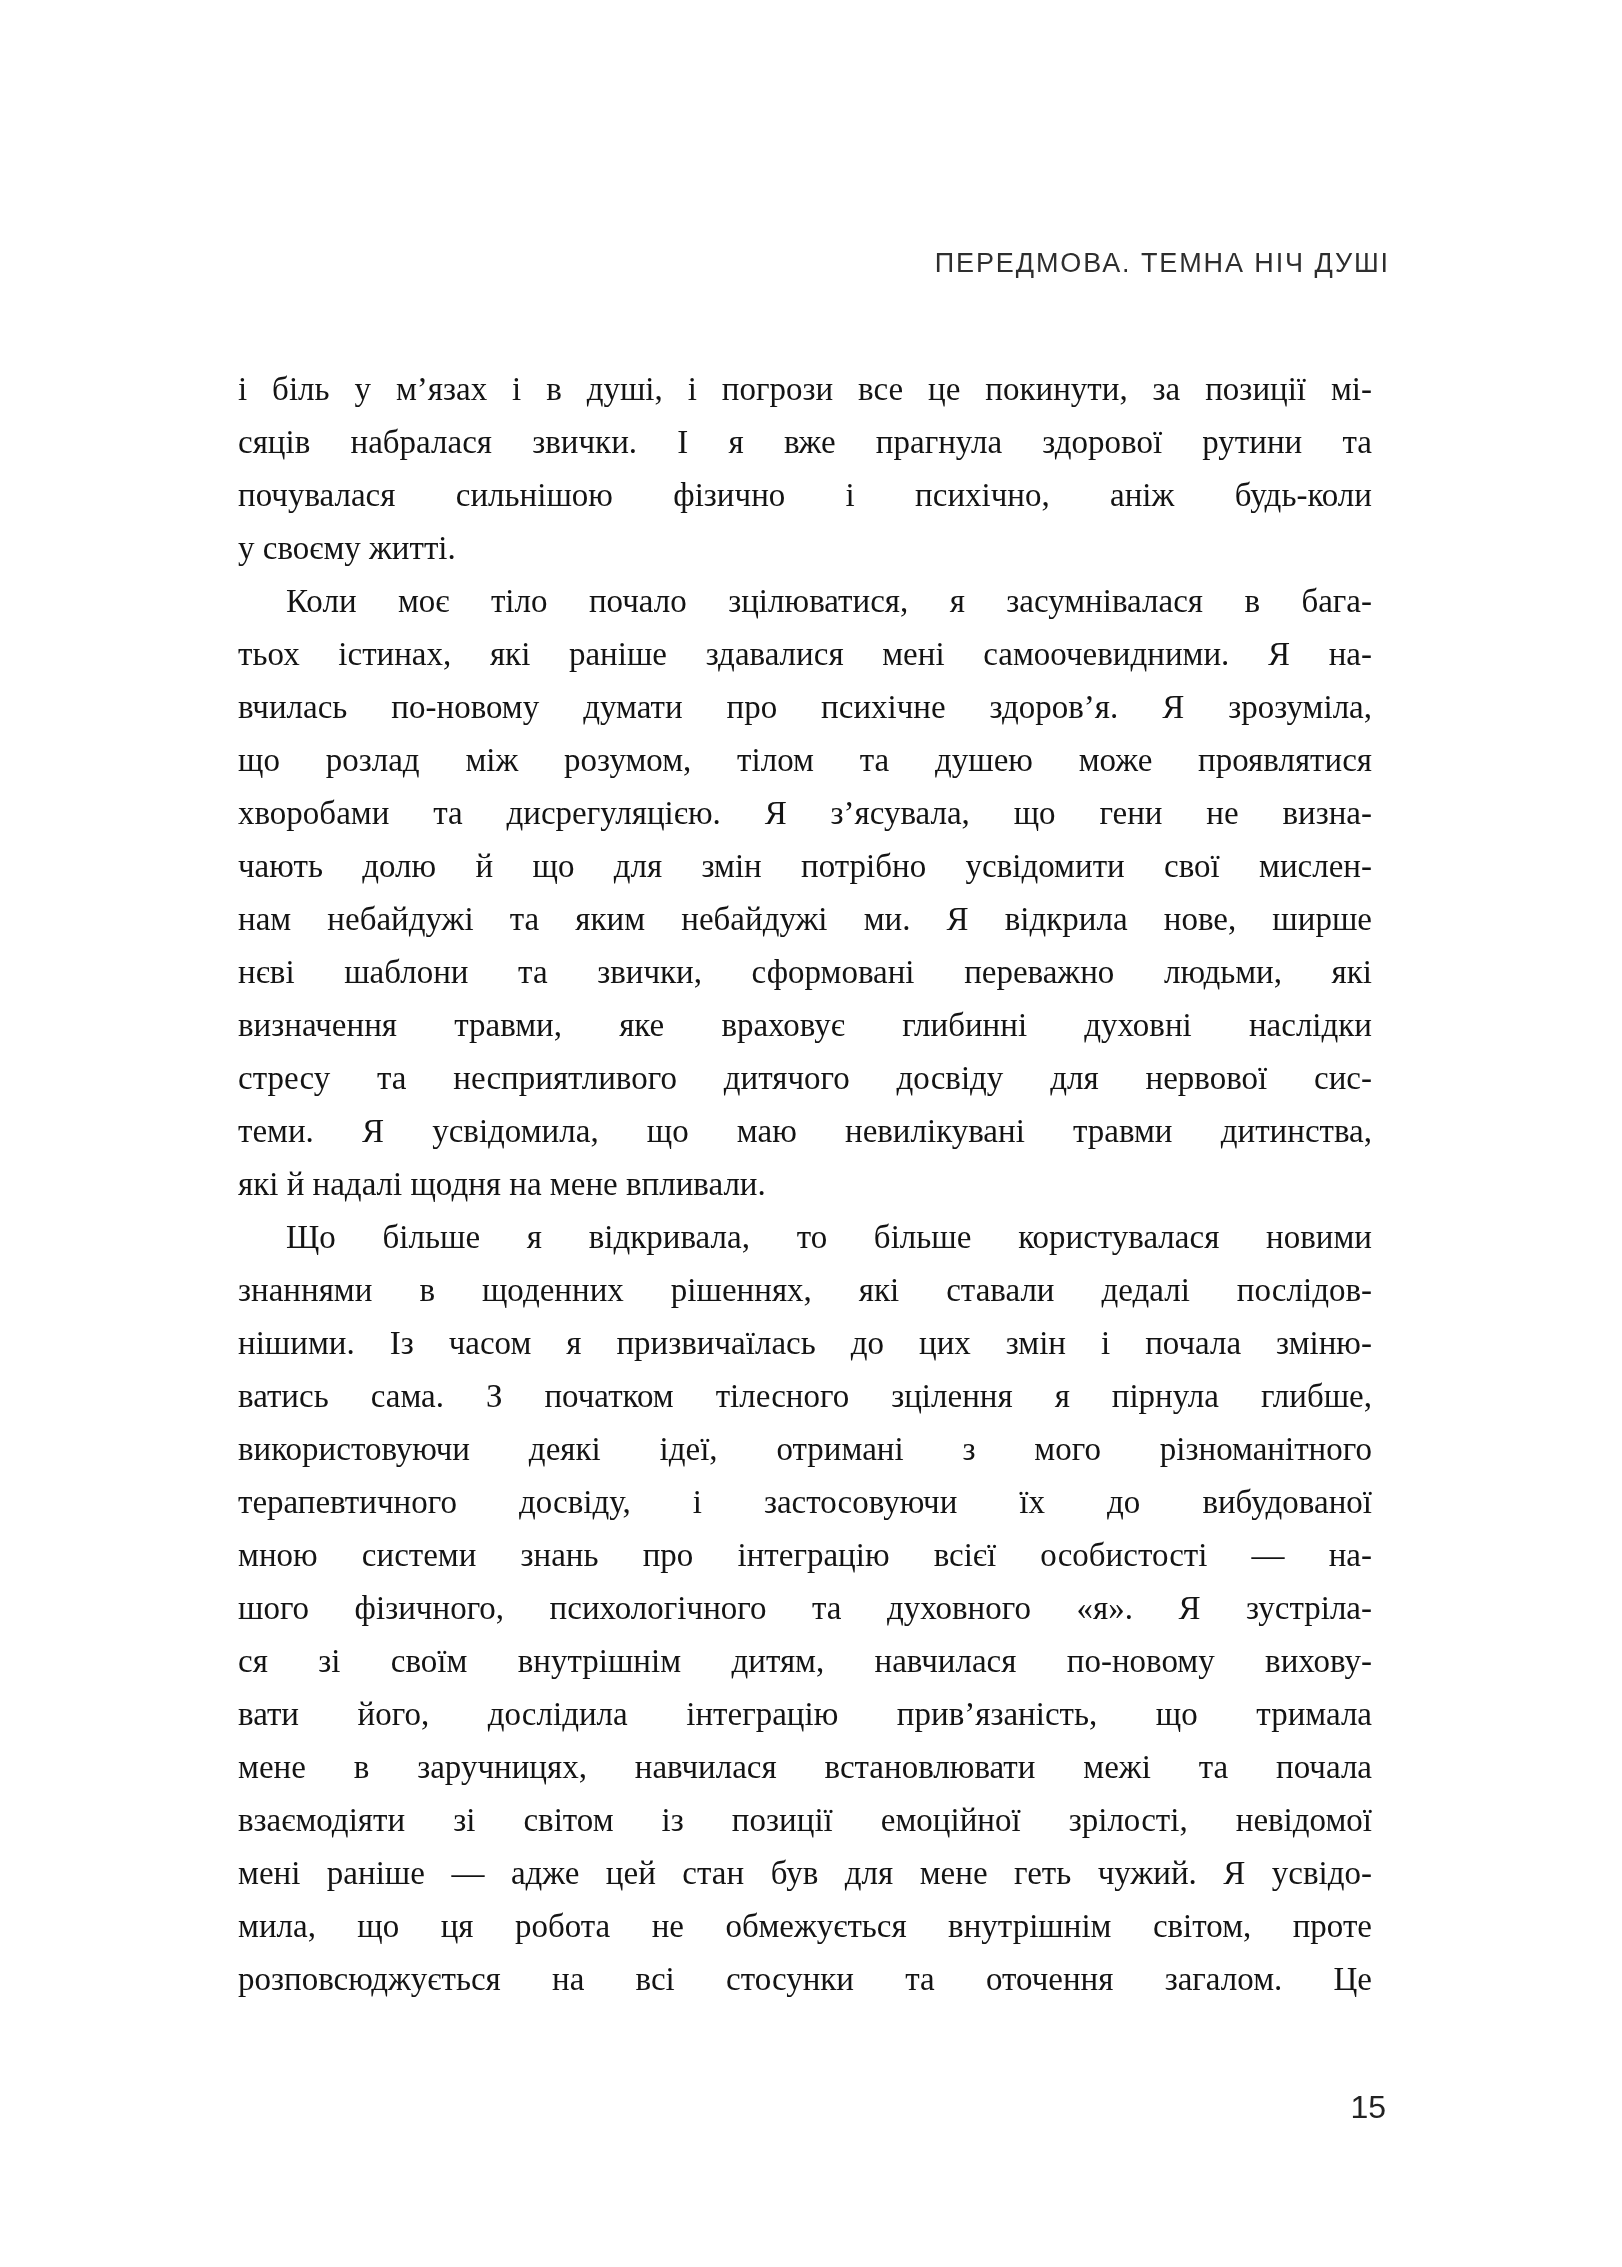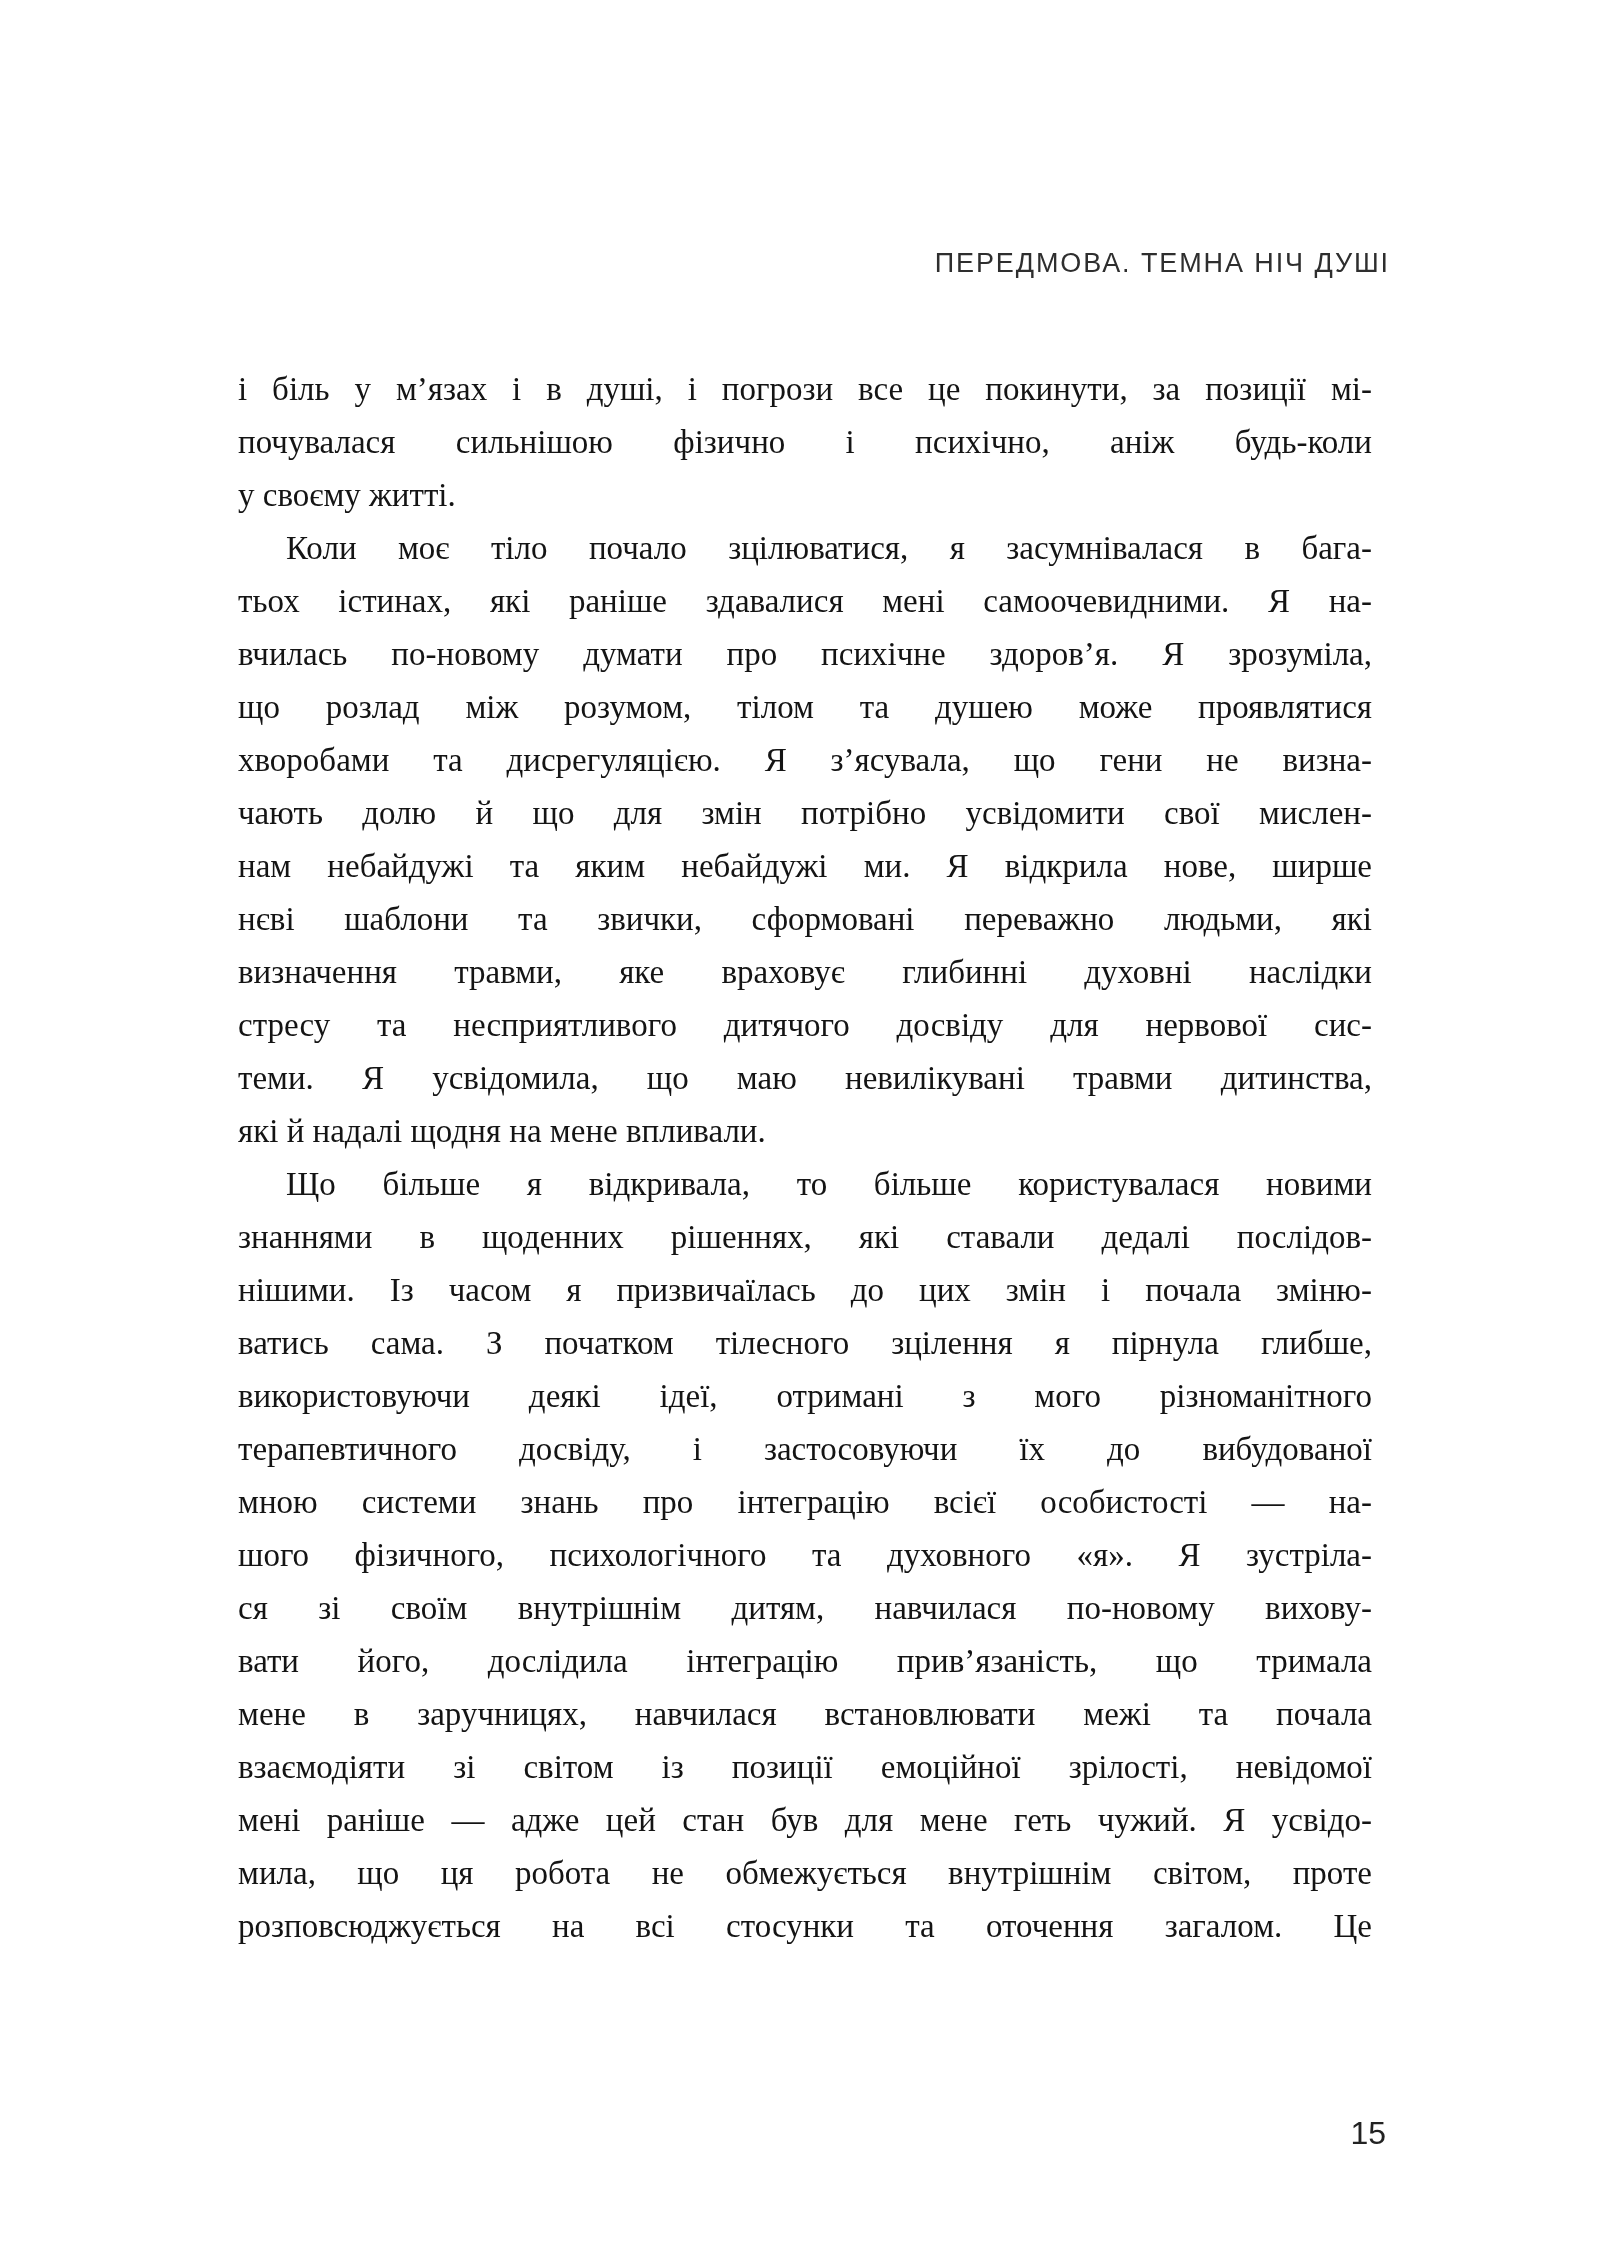--- a/index.html
+++ b/index.html
@@ -46,32 +46,32 @@
     text-indent: 48px;
   }
   .page-number {
     position: absolute;
     top: 2041px;
     right: 252px;
     font-family: "Liberation Sans", sans-serif;
     font-weight: 300;
     font-size: 32px;
     color: #222222;
-    margin-top: 26px;
   }
 </style>
 </head>
 <body>
 
 <div class="page">
 
   <div class="running-header">ПЕРЕДМОВА. ТЕМНА НІЧ ДУШІ</div>
 
   <div class="body-text">
       <div class="line">і біль у м’язах і в душі, і погрози все це покинути, за позиції мі-</div>
+      <div class="line">сяців набралася звички. І я вже прагнула здорової рутини та</div>
       <div class="line">почувалася сильнішою фізично і психічно, аніж будь-коли</div>
       <div class="line final">у своєму житті.</div>
       <div class="line indent">Коли моє тіло почало зцілюватися, я засумнівалася в бага-</div>
       <div class="line">тьох істинах, які раніше здавалися мені самоочевидними. Я на-</div>
       <div class="line">вчилась по-новому думати про психічне здоров’я. Я зрозуміла,</div>
       <div class="line">що розлад між розумом, тілом та душею може проявлятися</div>
       <div class="line">хворобами та дисрегуляцією. Я з’ясувала, що гени не визна-</div>
       <div class="line">чають долю й що для змін потрібно усвідомити свої мислен-</div>
       <div class="line">нам небайдужі та яким небайдужі ми. Я відкрила нове, ширше</div>
       <div class="line">нєві шаблони та звички, сформовані переважно людьми, які</div>

